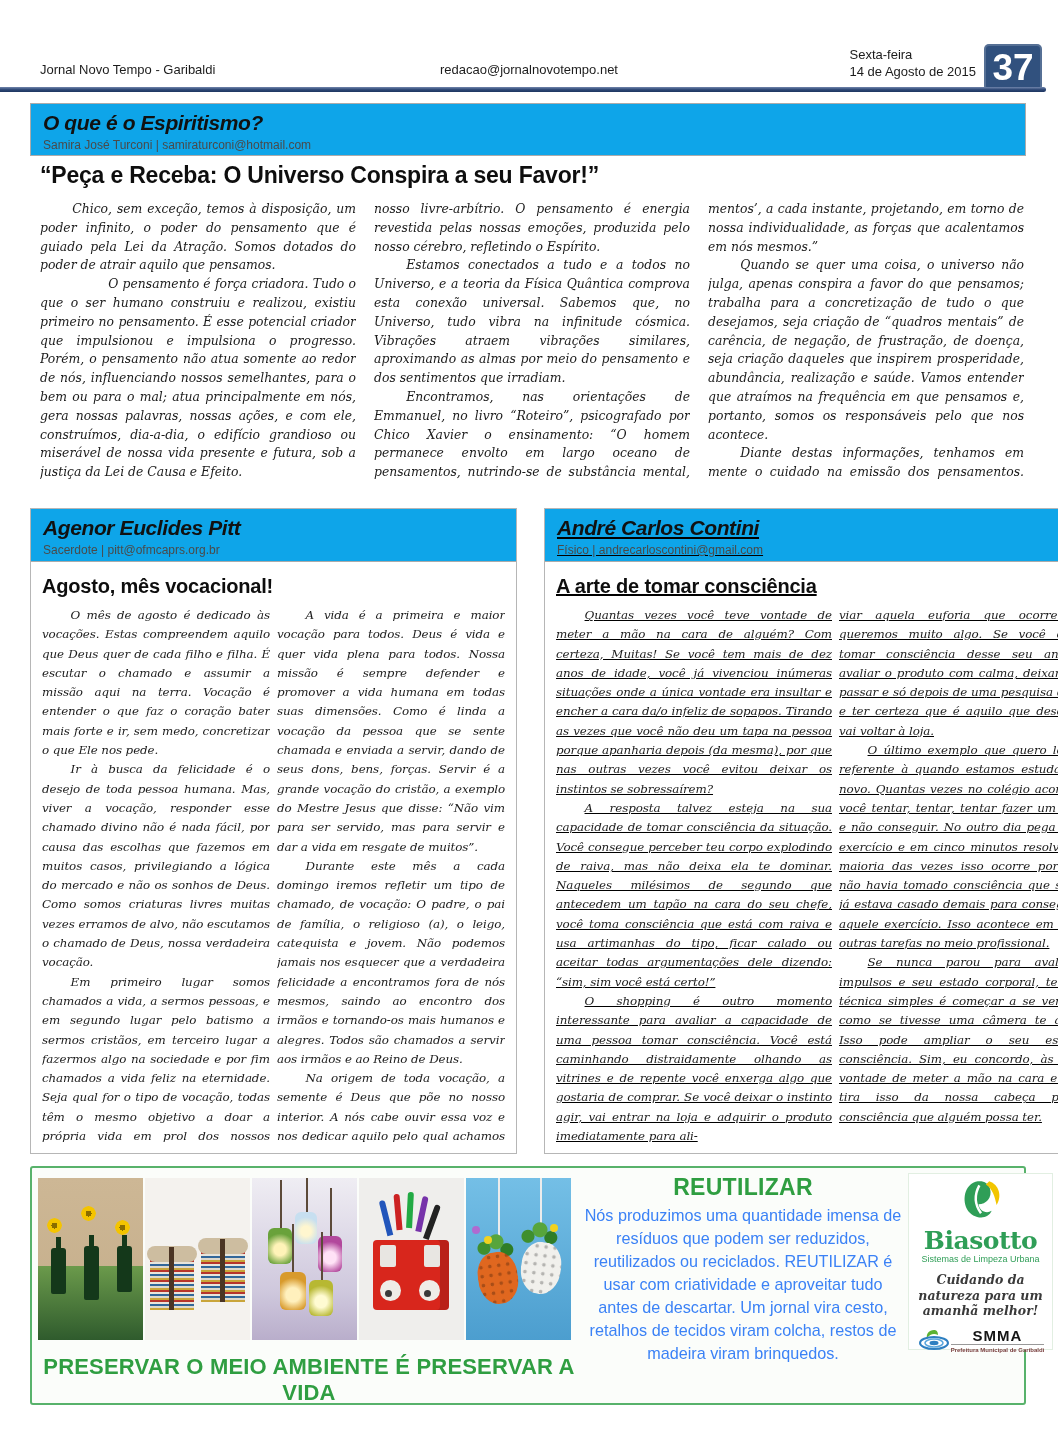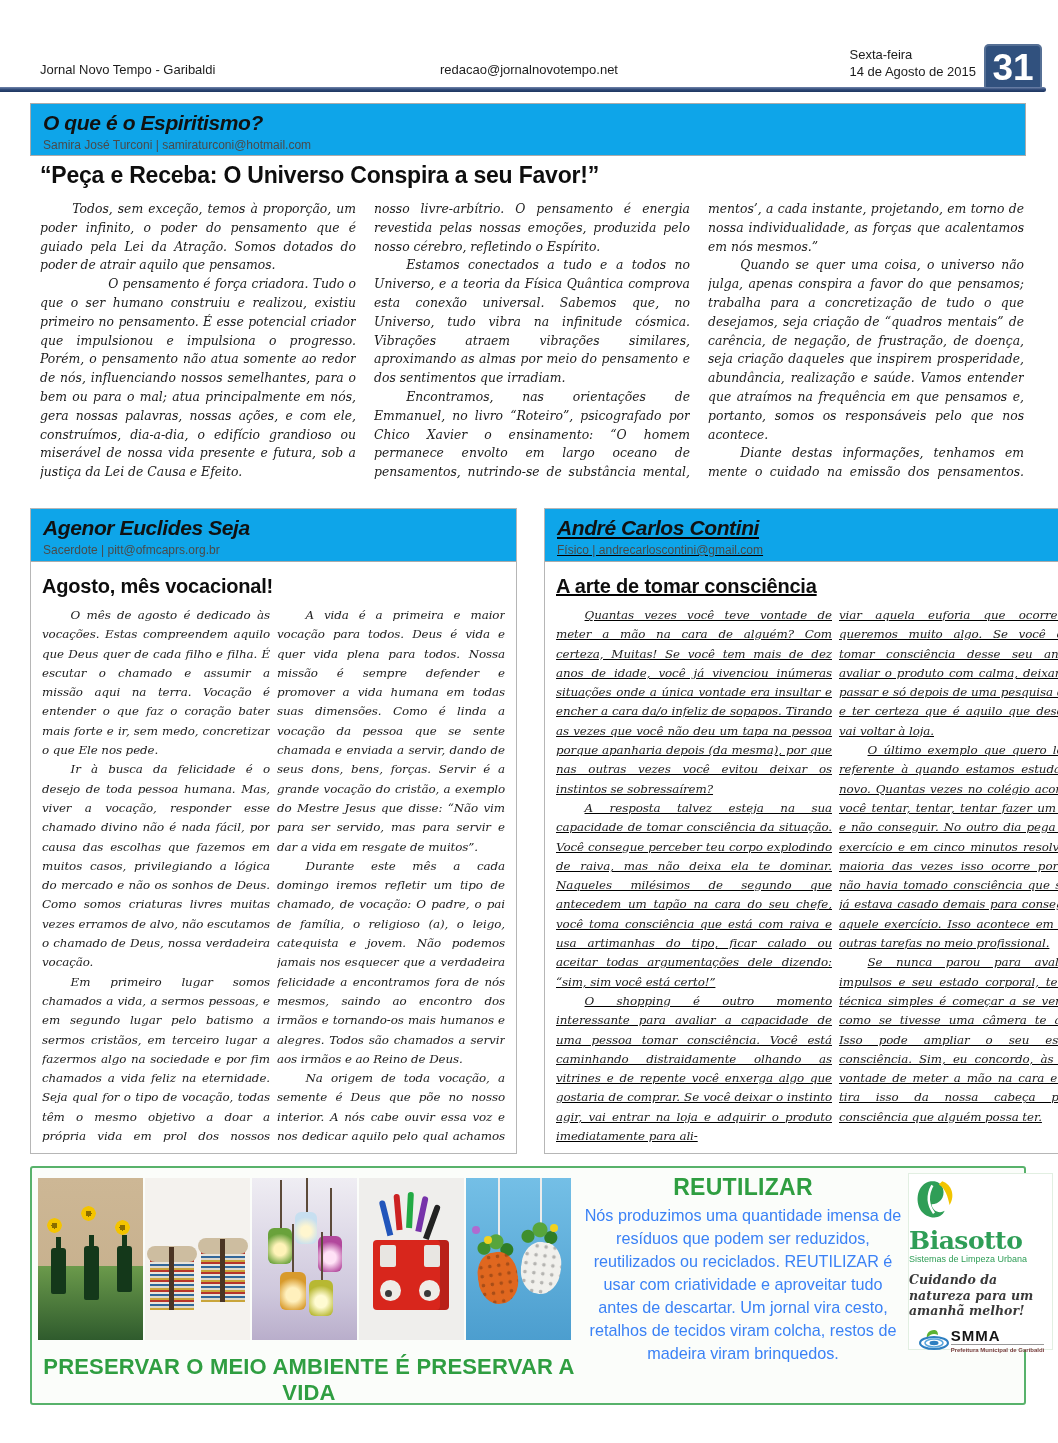--- a/index.html
+++ b/index.html
@@ -125,72 +125,72 @@
   .ad-re { position:absolute; left:552px; top:6px; width:318px; text-align:center; }
   .ad-re .re-title { font-size:23px; font-weight:bold; color:#2f9e41; letter-spacing:.3px; }
   .ad-re .re-body { margin-top:3px; font-size:16.2px; line-height:1.42; color:#3b82f6; }
 
   
   .ad-banner { position:absolute; left:6px; top:186px; width:542px; text-align:center;
     font-size:22px; font-weight:bold; color:#2f9e41; letter-spacing:.2px; }
 
   
   .bias { position:absolute; left:876px; top:5px; width:145px; height:177px;
-          background:#fff; border:1px solid #e2efe2; padding-top:4px; }
+          background:#fff; border:1px solid #e2efe2; text-align:center; padding-top:4px; }
   .bias-name { font-family:"DejaVu Serif", serif; font-weight:bold; font-size:25px; color:#2f9e57; letter-spacing:-.5px; line-height:1; }
   .bias-sub  { font-size:9px; color:#2f9e57; margin-top:1px; }
   .bias-tag  { font-family:"DejaVu Serif", serif; font-style:italic; font-weight:bold;
                font-size:12.5px; color:#3a3a3a; margin-top:8px; line-height:1.25; }
   .bias-logos { display:flex; align-items:center; justify-content:center; gap:0; margin-top:9px; }
   .smma-name { font-size:15px; font-weight:bold; color:#151515; letter-spacing:1px; line-height:1;
                border-bottom:1px solid #999; padding-bottom:1px; }
   .smma-cap  { font-size:6px; color:#7a4040; margin-top:2px; font-weight:bold; }
 </style>
 </head>
 <body>
 
 <div class="page">
 
   <div class="mast-left">Jornal Novo Tempo - Garibaldi</div>
   <div class="mast-center">redacao@jornalnovotempo.net</div>
   <div class="mast-right">
     <div>Sexta-feira</div>
     <div>14 de Agosto de 2015</div>
   </div>
-  <div class="page-badge">31</div>
+  <div class="page-badge">37</div>
   <div class="mast-rule"></div>
 
   <div class="sec-head sec1">
     <div class="author">O que é o Espiritismo?</div>
     <div class="byline">Samira José Turconi | samiraturconi@hotmail.com</div>
   </div>
 
   <div class="headline1">“Peça e Receba: O Universo Conspira a seu Favor!”</div>
 
   <div class="article1">
     <div class="col newsp">
-      <p>Todos, sem exceção, temos à proporção, um poder infinito, o poder do pensamento que é guiado pela Lei da Atração. Somos dotados do poder de atrair aquilo que pensamos.</p>
+      <p>Chico, sem exceção, temos à disposição, um poder infinito, o poder do pensamento que é guiado pela Lei da Atração. Somos dotados do poder de atrair aquilo que pensamos.</p>
       <p class="bigindent">O pensamento é força criadora. Tudo o que o ser humano construiu e realizou, existiu primeiro no pensamento. É esse potencial criador que impulsionou e impulsiona o progresso. Porém, o pensamento não atua somente ao redor de nós, influenciando nossos semelhantes, para o bem ou para o mal; atua principalmente em nós, gera nossas palavras, nossas ações, e com ele, construímos, dia-a-dia, o edifício grandioso ou miserável de nossa vida presente e futura, sob a justiça da Lei de Causa e Efeito.</p>
       <p>Nossos pensamentos expressam nossa consciência e tudo o que cultivamos no nosso mundo íntimo, como preferências, tendências, aptidões, e em decorrência, a leitura que fazemos da vida, o sentido que damos à vida conforme o</p>
     </div>
     <div class="col newsp">
       <p class="cont">nosso livre-arbítrio. O pensamento é energia revestida pelas nossas emoções, produzida pelo nosso cérebro, refletindo o Espírito.</p>
       <p>Estamos conectados a tudo e a todos no Universo, e a teoria da Física Quântica comprova esta conexão universal. Sabemos que, no Universo, tudo vibra na infinitude cósmica. Vibrações atraem vibrações similares, aproximando as almas por meio do pensamento e dos sentimentos que irradiam.</p>
       <p>Encontramos, nas orientações de Emmanuel, no livro “Roteiro”, psicografado por Chico Xavier o ensinamento: “O homem permanece envolto em largo oceano de pensamentos, nutrindo-se de substância mental, em grande proporção. Toda criatura absorve, sem perceber, a influência alheia nos recursos imponderáveis que lhe equilibram a existência. Estamos assimilando correntes mentais, de maneira permanente. De modo imperceptível ‘ingerimos pensa-</p>
     </div>
     <div class="col newsp">
       <p class="cont">mentos’, a cada instante, projetando, em torno de nossa individualidade, as forças que acalentamos em nós mesmos.”</p>
       <p>Quando se quer uma coisa, o universo não julga, apenas conspira a favor do que pensamos; trabalha para a concretização de tudo o que desejamos, seja criação de “quadros mentais” de carência, de negação, de frustração, de doença, seja criação daqueles que inspirem prosperidade, abundância, realização e saúde. Vamos entender que atraímos na frequência em que pensamos e, portanto, somos os responsáveis pelo que nos acontece.</p>
       <p>Diante destas informações, tenhamos em mente o cuidado na emissão dos pensamentos. Vamos saber pedir as bênçãos da saúde, paz e prosperidade para nossa vida e tenhamos a certeza de que obteremos. O Mestre Jesus já nos ensinou: “E tudo o que pedirdes em oração, crendo, o recebereis.” (Mt. 21:22).</p>
     </div>
   </div>
 
   <div class="panel panel-left">
     <div class="sec-head">
-      <div class="author">Agenor Euclides Seja</div>
+      <div class="author">Agenor Euclides Pitt</div>
       <div class="byline">Sacerdote | pitt@ofmcaprs.org.br</div>
     </div>
     <div class="headline2">Agosto, mês vocacional!</div>
     <div class="cols">
       <div class="col newsp">
         <p>O mês de agosto é dedicado às vocações. Estas compreendem aquilo que Deus quer de cada filho e filha. É escutar o chamado e assumir a missão aqui na terra. Vocação é entender o que faz o coração bater mais forte e ir, sem medo, concretizar o que Ele nos pede.</p>
         <p>Ir à busca da felicidade é o desejo de toda pessoa humana. Mas, viver a vocação, responder esse chamado divino não é nada fácil, por causa das escolhas que fazemos em muitos casos, privilegiando a lógica do mercado e não os sonhos de Deus. Como somos criaturas livres muitas vezes erramos de alvo, não escutamos o chamado de Deus, nossa verdadeira vocação.</p>
         <p>Em primeiro lugar somos chamados a vida, a sermos pessoas, e em segundo lugar pelo batismo a sermos cristãos, em terceiro lugar a fazermos algo na sociedade e por fim chamados a vida feliz na eternidade. Seja qual for o tipo de vocação, todas têm o mesmo objetivo a doar a própria vida em prol dos nossos irmãos mais carentes, empobrecidos e marginalizados.</p>
       </div>
       <div class="col newsp">

